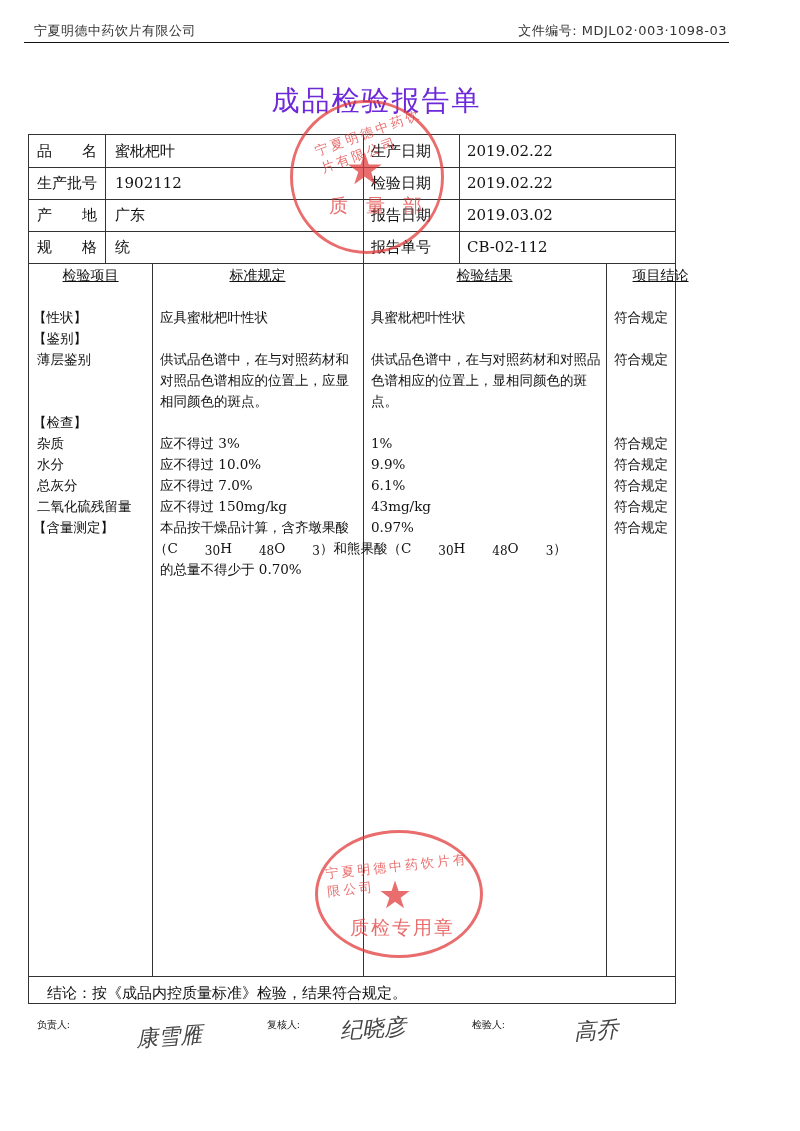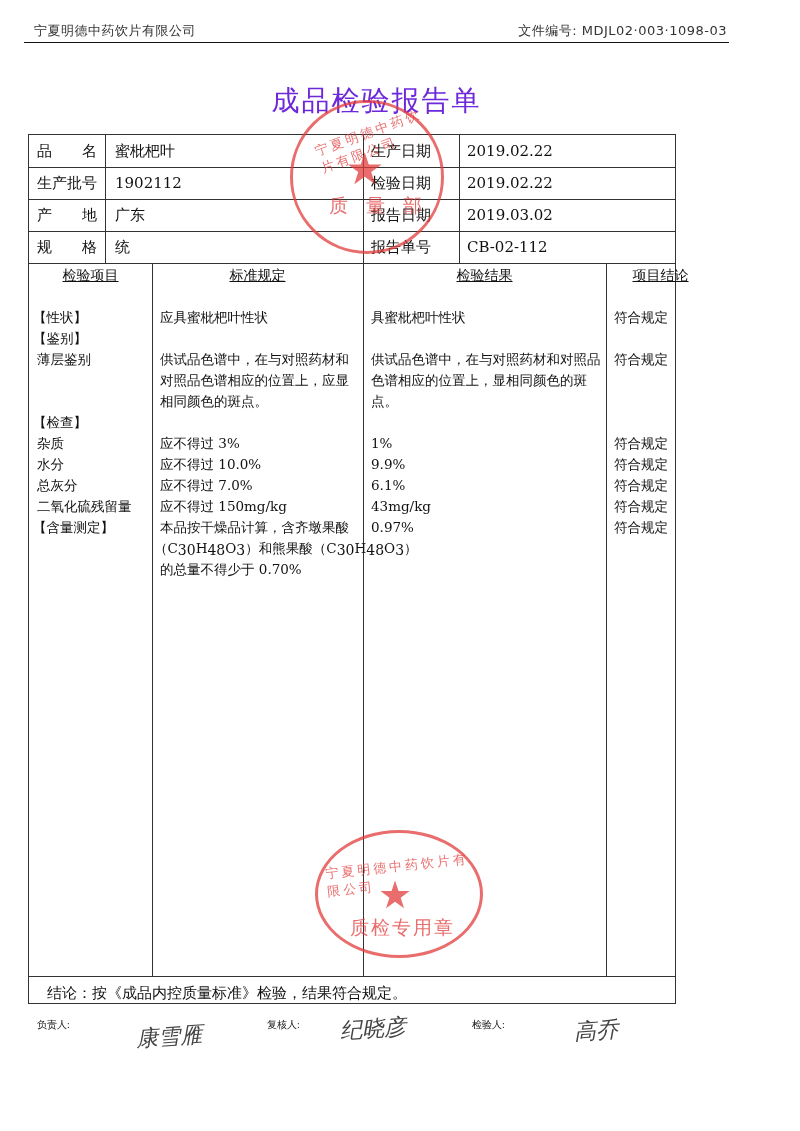--- a/index.html
+++ b/index.html
@@ -31,21 +31,21 @@
   .hline { position: absolute; left: 0; right: 0; height: 0; border-top: 1px solid #333; }
   .vline { position: absolute; width: 0; border-left: 1px solid #333; }
   .cell {
     position: absolute; font-size: 15px; line-height: 18px; white-space: nowrap;
   }
   .colhead {
     position: absolute; font-size: 14px; text-decoration: underline; text-align: center;
   }
   .row-text { position: absolute; font-size: 13.5px; line-height: 21px; white-space: nowrap; }
   .multi { white-space: normal; }
-  .sub { font-size: 14px; vertical-align: -2px; }
+  .sub { font-size: 12px; vertical-align: -2px; margin-left: 27px; }
   .conclusion {
     position: absolute; left: 18px; top: 849px; font-size: 15px;
   }
   .signs { position: absolute; top: 1018px; font-size: 10px; font-family: Liberation Serif, serif; }
   .sig {
     position: absolute; font-size: 22px; color: #444; font-style: italic;
     font-family: "DejaVu Serif", serif; transform: rotate(-4deg);
   }
   .stamp {
     position: absolute; border: 3px solid rgba(225,60,60,0.75); border-radius: 50%;

